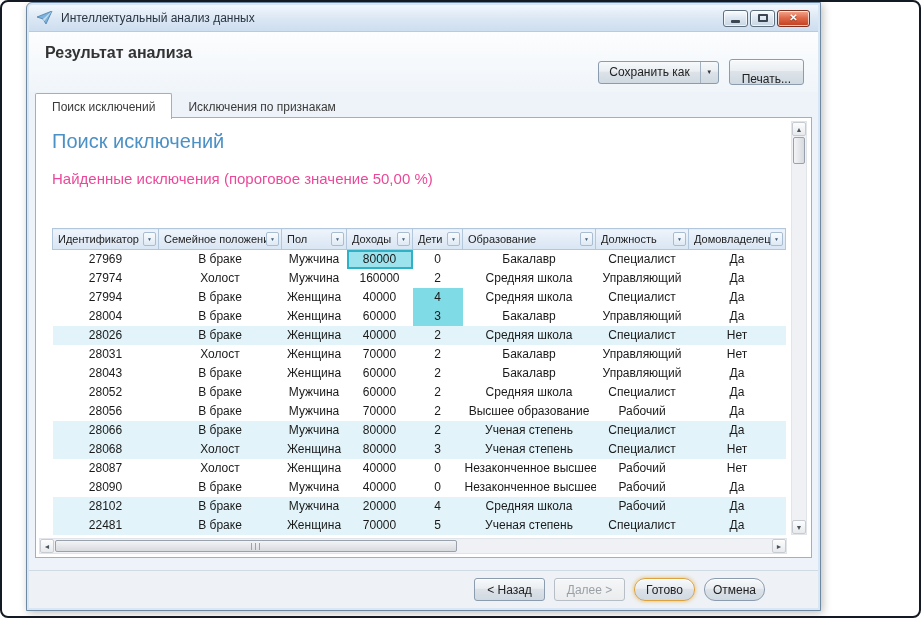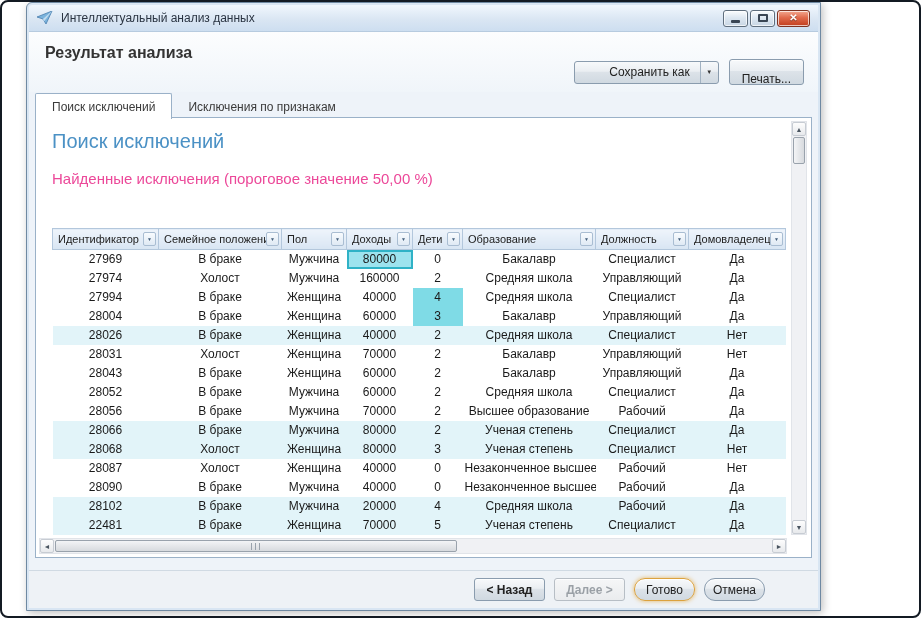--- a/index.html
+++ b/index.html
@@ -35,21 +35,21 @@
             background:linear-gradient(#fcfdfe,#f0f5fa); }
   .header-title { position:absolute; left:16px; top:12px; font-size:16px; font-weight:bold; color:#333; }
   .header-actions { position:absolute; right:14px; bottom:7px; display:flex; gap:10px; align-items:center; }
 
   .btn { font-family:inherit; font-size:12px; color:#222; height:23px; padding:12px 12px;
          border:1px solid #8a9cae; border-radius:3px; cursor:pointer;
          background:linear-gradient(#f7f9fb,#eaeef2 45%,#dde3e9 46%,#d0d9e1);
          box-shadow: inset 0 1px 0 rgba(255,255,255,.8); }
   .split-button { display:flex; height:23px; border:1px solid #8a9cae; border-radius:3px;
                   overflow:hidden; cursor:pointer;
-                  background:linear-gradient(#f7f9fb,#eaeef2 45%,#dde3e9 46%,#d0d9e1);padding-left:24px; }
+                  background:linear-gradient(#f7f9fb,#eaeef2 45%,#dde3e9 46%,#d0d9e1); }
   .split-main { padding:0 10px; font-size:12px; color:#222; display:flex; align-items:center; }
   .split-arrow { width:18px; border-left:1px solid #a2b2c2; display:flex; align-items:center; justify-content:center; }
   .dd-icon { font-size:6px; color:#333; }
 
   
   .tabstrip { position:absolute; left:8px; top:89px; right:8px; height:26px;
               display:flex; align-items:flex-end; z-index:3; }
   .tab { height:23px; padding:0 16px; display:flex; align-items:center; font-size:12px; color:#3a3a3a; cursor:pointer; }
   .tab.active { background:#fff; border:1px solid #9ab1c8; border-bottom:none;
                 border-radius:2px 2px 0 0; height:26px; margin-bottom:-1px; z-index:4; }
@@ -101,21 +101,21 @@
             background:linear-gradient(#f3f4f6,#d7dade); border:1px solid #99a2ac;
             border-radius:2px; cursor:grab; display:flex; align-items:center; justify-content:center; }
   .grip { width:10px; height:7px;
           background:repeating-linear-gradient(90deg,#99a2ac 0 1px, transparent 1px 4px); }
 
   
   .footer { position:absolute; left:2px; right:2px; bottom:2px; height:38px;
             background:#eef2f6; border-top:1px solid #d0dae3;
             display:flex; align-items:center; justify-content:flex-end;
             gap:9px; padding-right:53px; }
-  .footer .btn.wide { width:71px; padding:0;font-weight:bold; }
+  .footer .btn.wide { width:71px; padding:0; }
   .footer .btn.narrow { width:61px; padding:0;border-radius:11px; }
   .btn.default { border:1px solid #dca23e; box-shadow: 0 0 4px rgba(228,164,52,.75), inset 0 1px 0 rgba(255,255,255,.8); }
   .btn.disabled { color:#9aa0a6; border-color:#b7bec5; cursor:default;
                   background:linear-gradient(#f5f6f7,#eaecee); }
 </style>
 </head>
 <body>
 
 <div class="frame">
   <div class="dialog">

